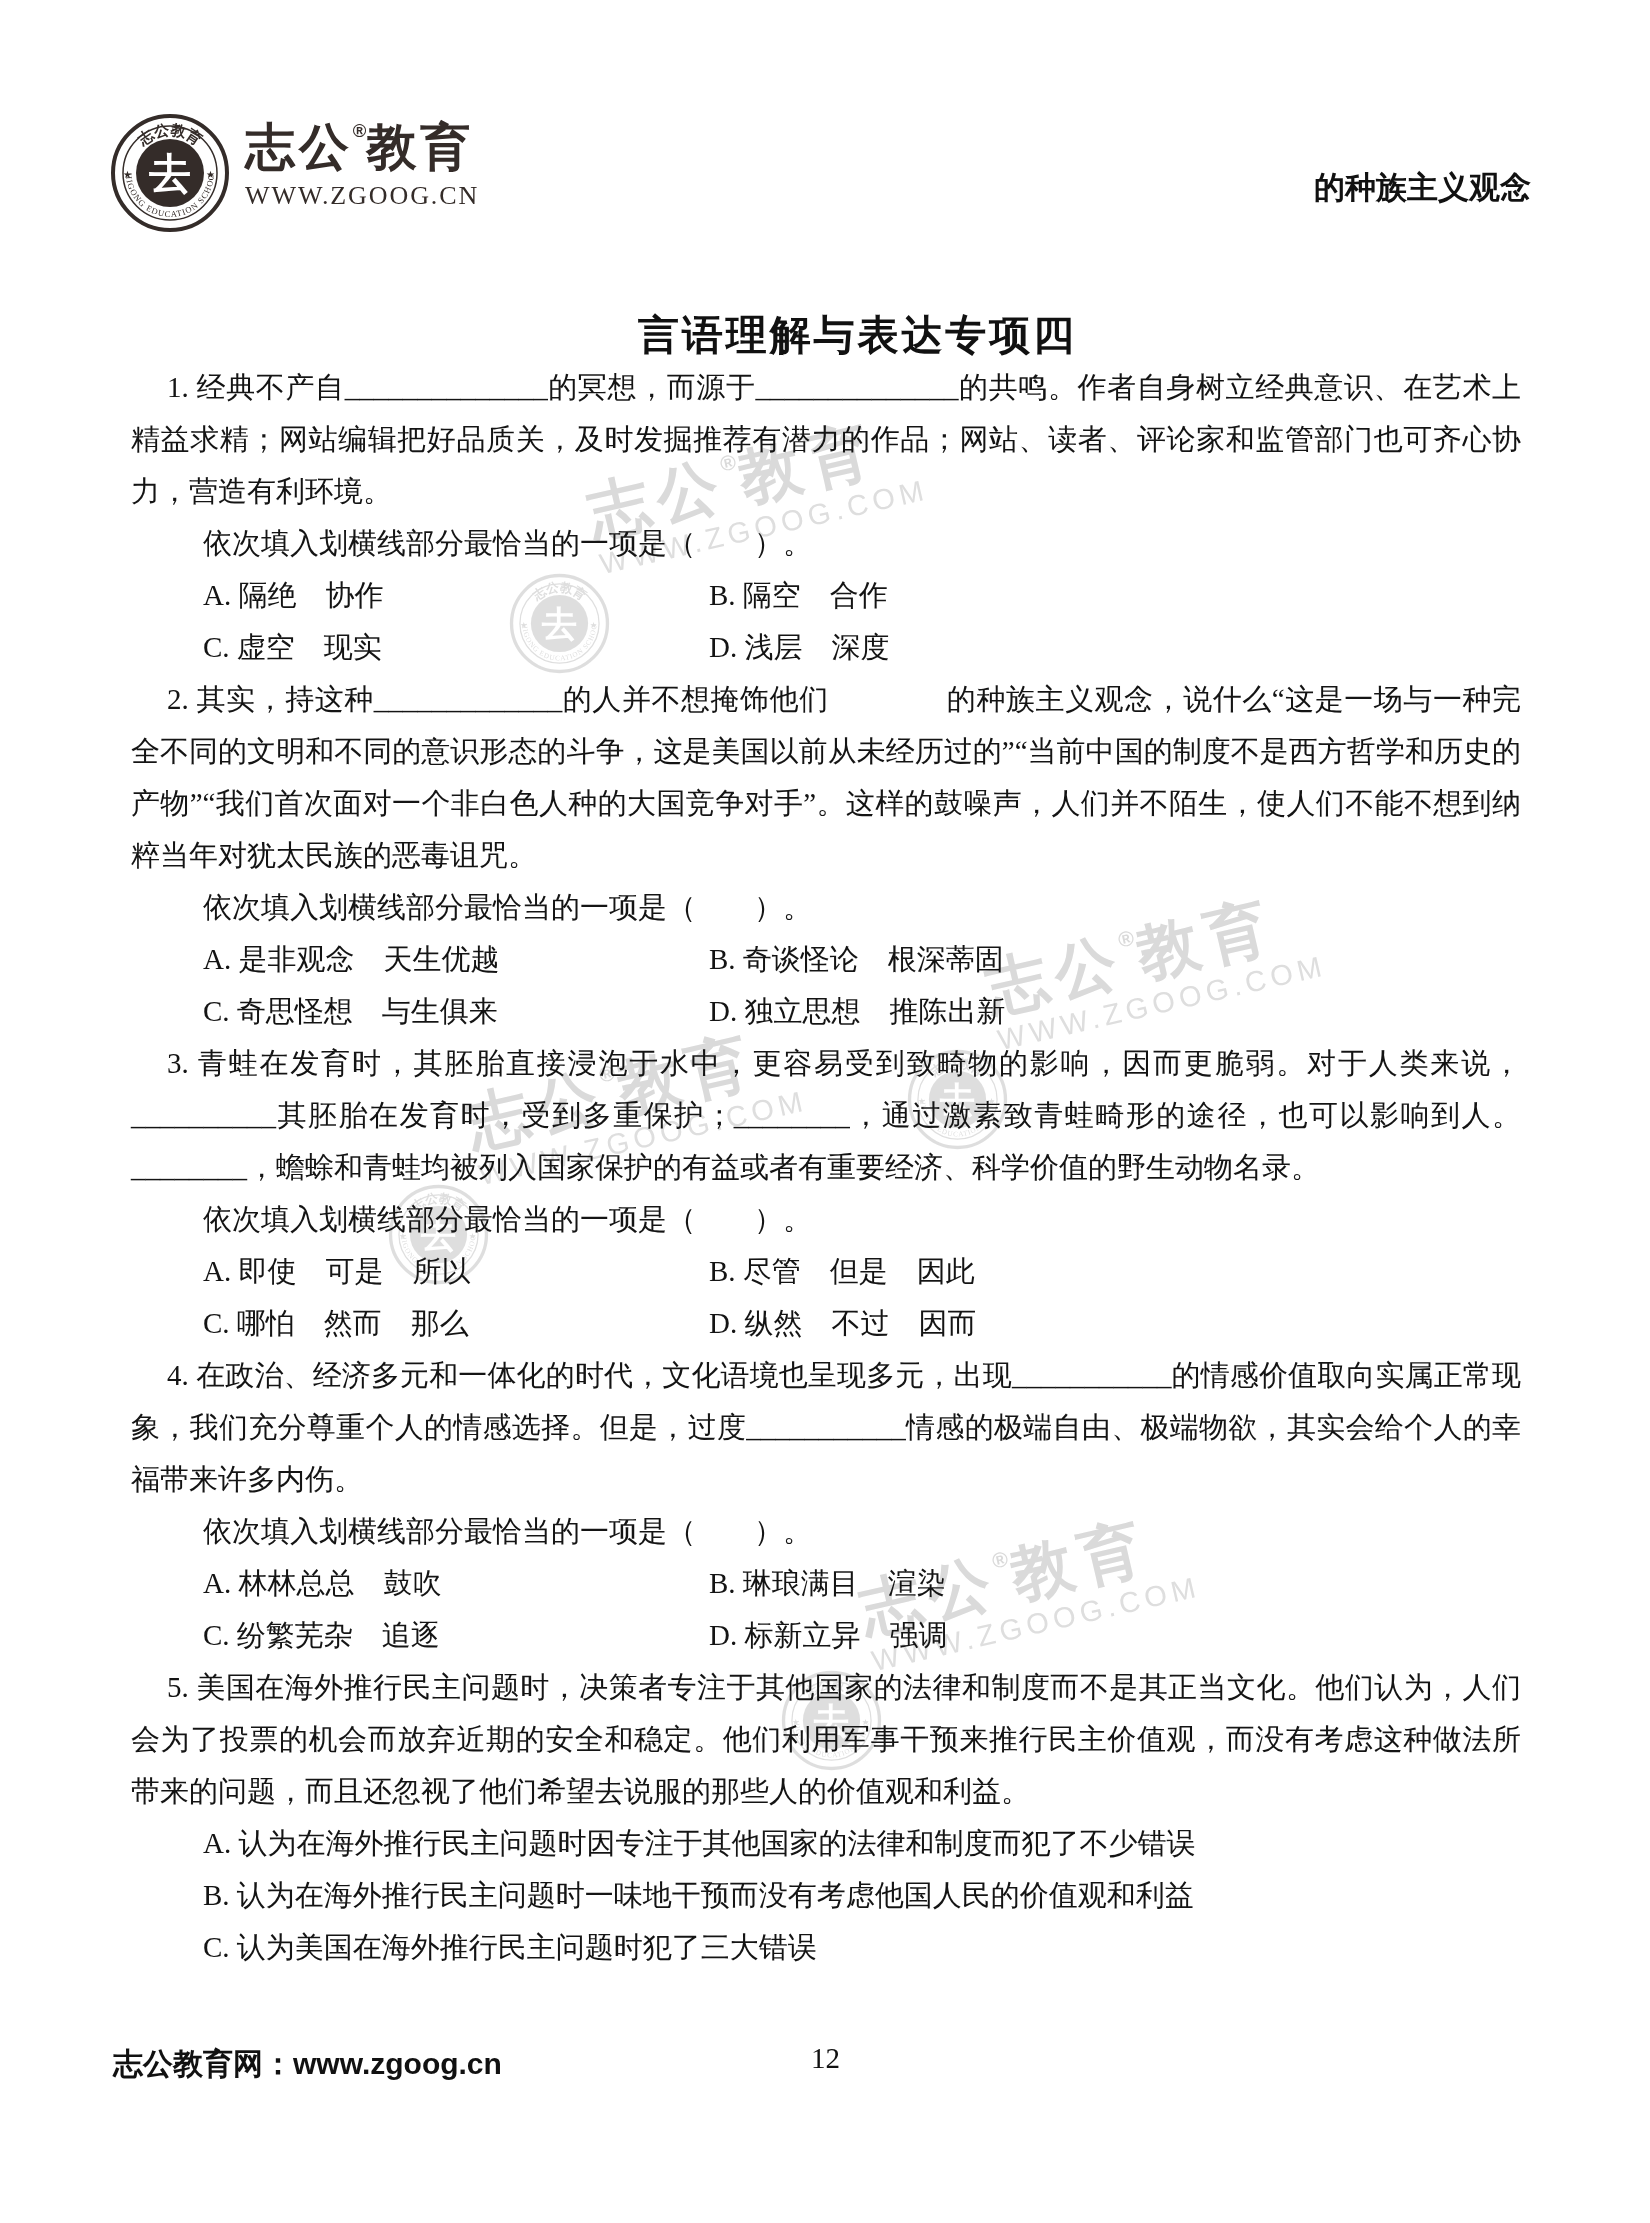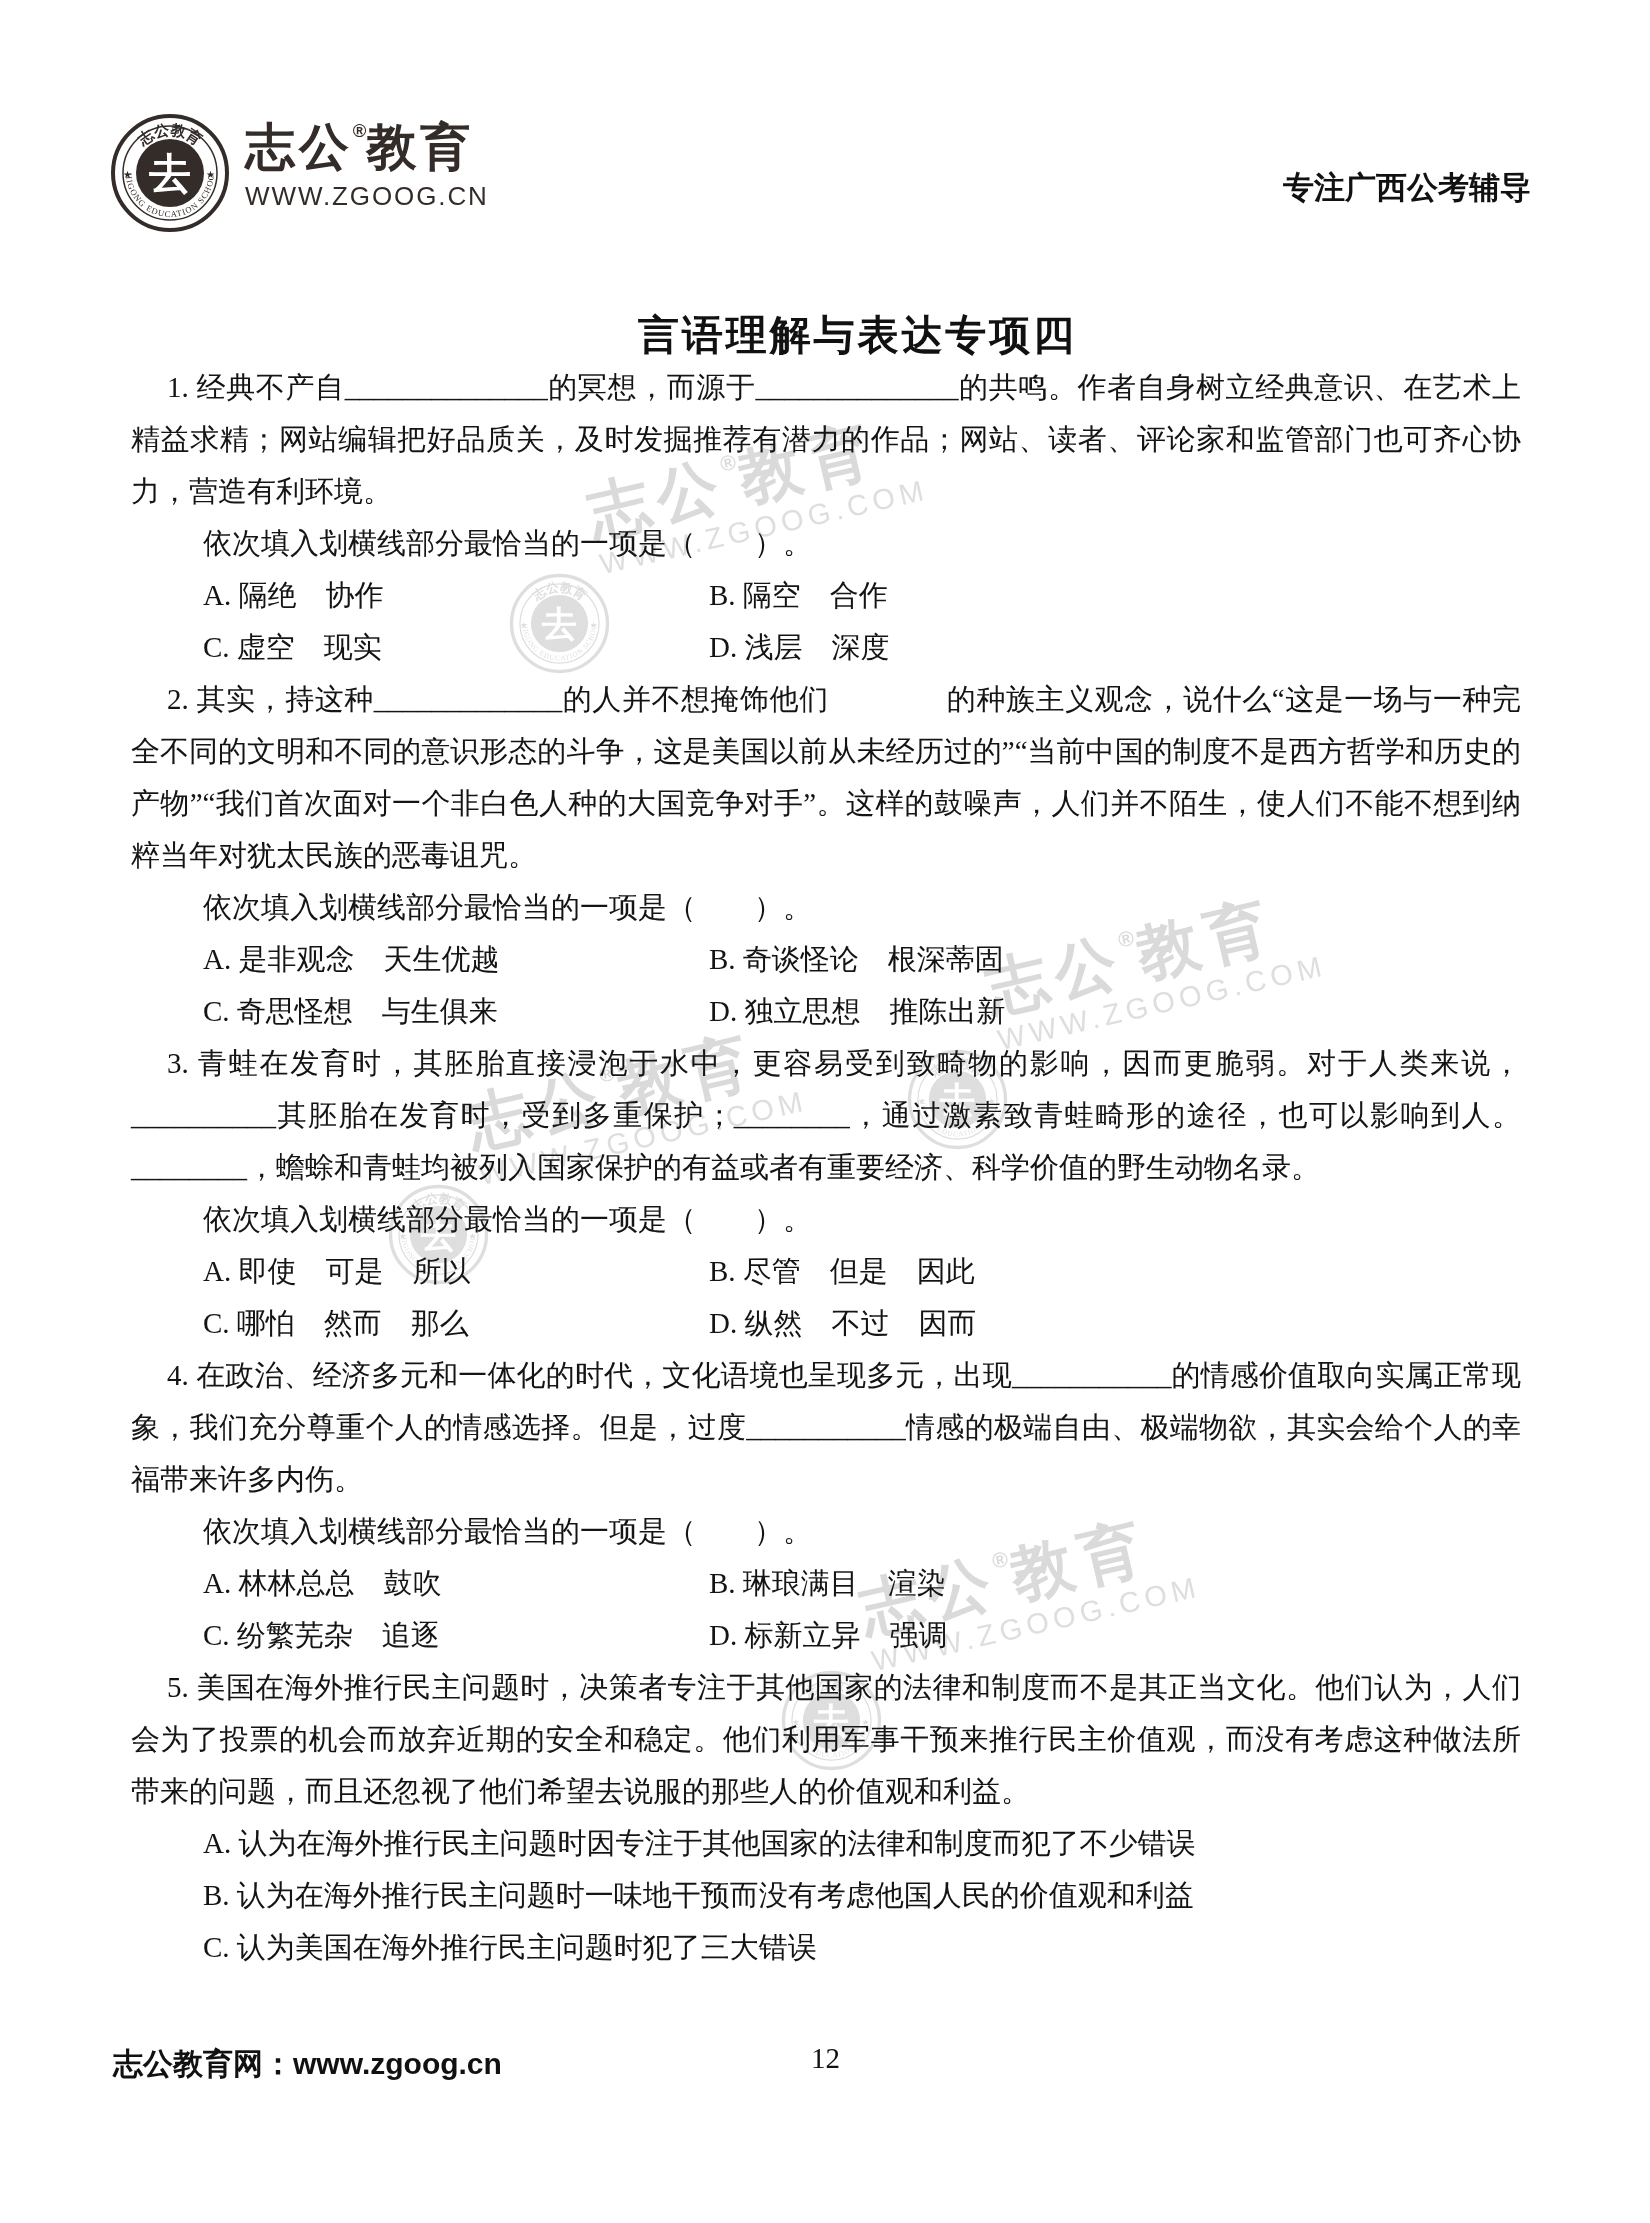--- a/index.html
+++ b/index.html
@@ -10,21 +10,21 @@
   }
   .page{position:absolute;inset:0;overflow:hidden;}
 
   
   .seal{display:block;}
   .header-seal{position:absolute;left:110px;top:113px;width:120px;height:120px;color:#342c29;}
   .brand-block{position:absolute;left:245px;top:120px;color:#342c29;}
   .brand{font-family:"Liberation Sans","DejaVu Sans",sans-serif;font-weight:bold;
          font-size:50px;letter-spacing:3.9px;line-height:1.1;}
   .brand sup{font-size:18.4px;vertical-align:27px;letter-spacing:0;}
-  .brand-url{font-family:Liberation Sans, sans-serif;font-size:26px;
+  .brand-url{font-family:Liberation Serif, serif;font-size:26px;
              letter-spacing:1.9px;margin-top:5.8px;}
   .tagline{position:absolute;right:120px;top:167px;
            font-family:"Liberation Sans","DejaVu Sans",sans-serif;
            font-weight:bold;font-size:31px;color:#111;}
 
   
   .title{position:absolute;top:281px;left:0;width:100%;text-align:center;
          font-family:"Liberation Sans","DejaVu Sans",sans-serif;
          font-weight:bold;font-size:41px;letter-spacing:2.9px;color:#111;padding-left:32px;}
 
@@ -149,21 +149,21 @@
     <text x="96" y="65" font-size="10" fill="currentColor">★</text>
     <circle cx="60" cy="60" r="34" fill="currentColor"></circle>
     <text x="60" y="75" text-anchor="middle" font-size="42" font-weight="bold" fill="#ffffff" font-family="&quot;Liberation Sans&quot;,sans-serif">去</text>
   </svg>
 
   <div class="brand-block">
     <div class="brand"><span>志公</span><sup>®</sup><span>教育</span></div>
     <div class="brand-url">WWW.ZGOOG.CN</div>
   </div>
 
-  <div class="tagline">专注广西公考辅导</div>
+  <div class="tagline">的种族主义观念</div>
 
   <h1 class="title">言语理解与表达专项四</h1>
 
   <div class="content">
 
     <section>
       <p class="stem">1. 经典不产自______________的冥想，而源于______________的共鸣。作者自身树立经典意识、在艺术上精益求精；网站编辑把好品质关，及时发掘推荐有潜力的作品；网站、读者、评论家和监管部门也可齐心协力，营造有利环境。</p>
       <p class="prompt">依次填入划横线部分最恰当的一项是（　　）。</p>
       <div class="opts two">
         <span class="opt">A. 隔绝　协作</span>

